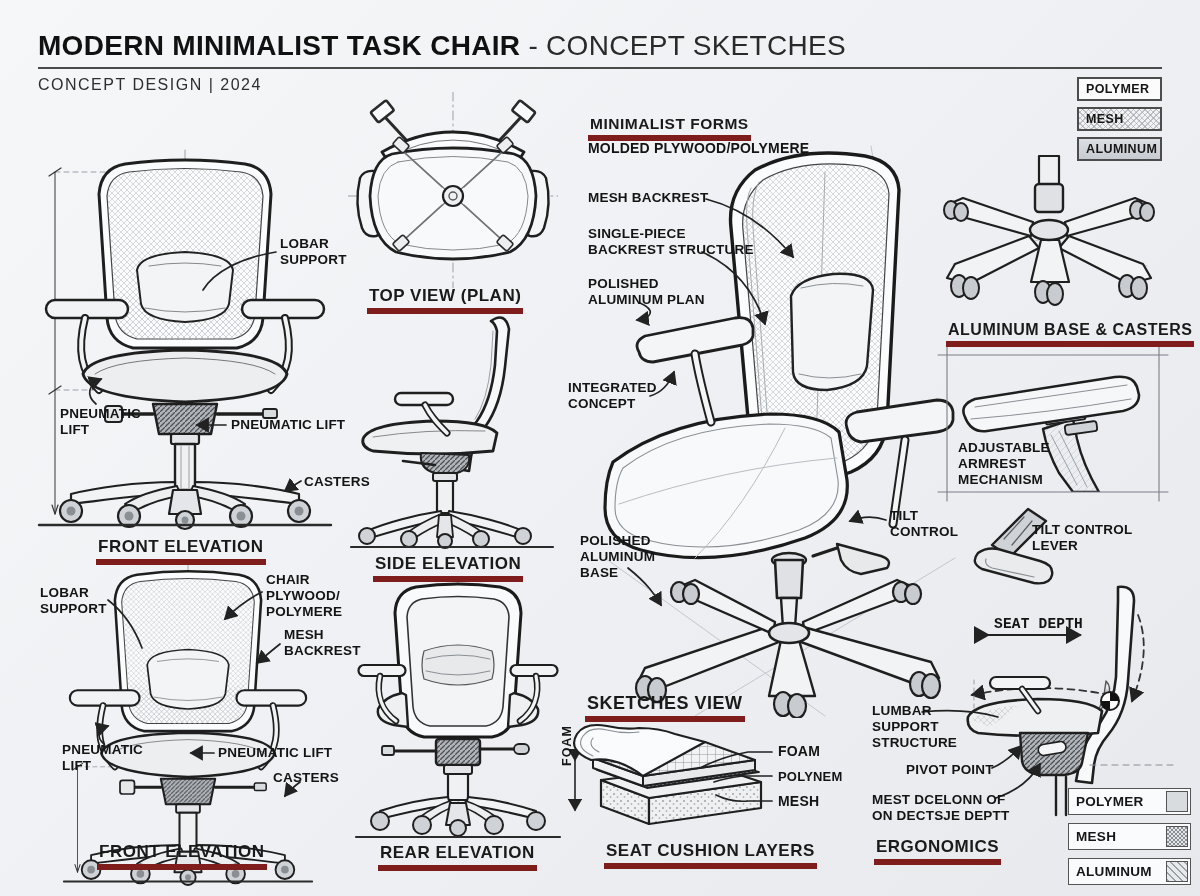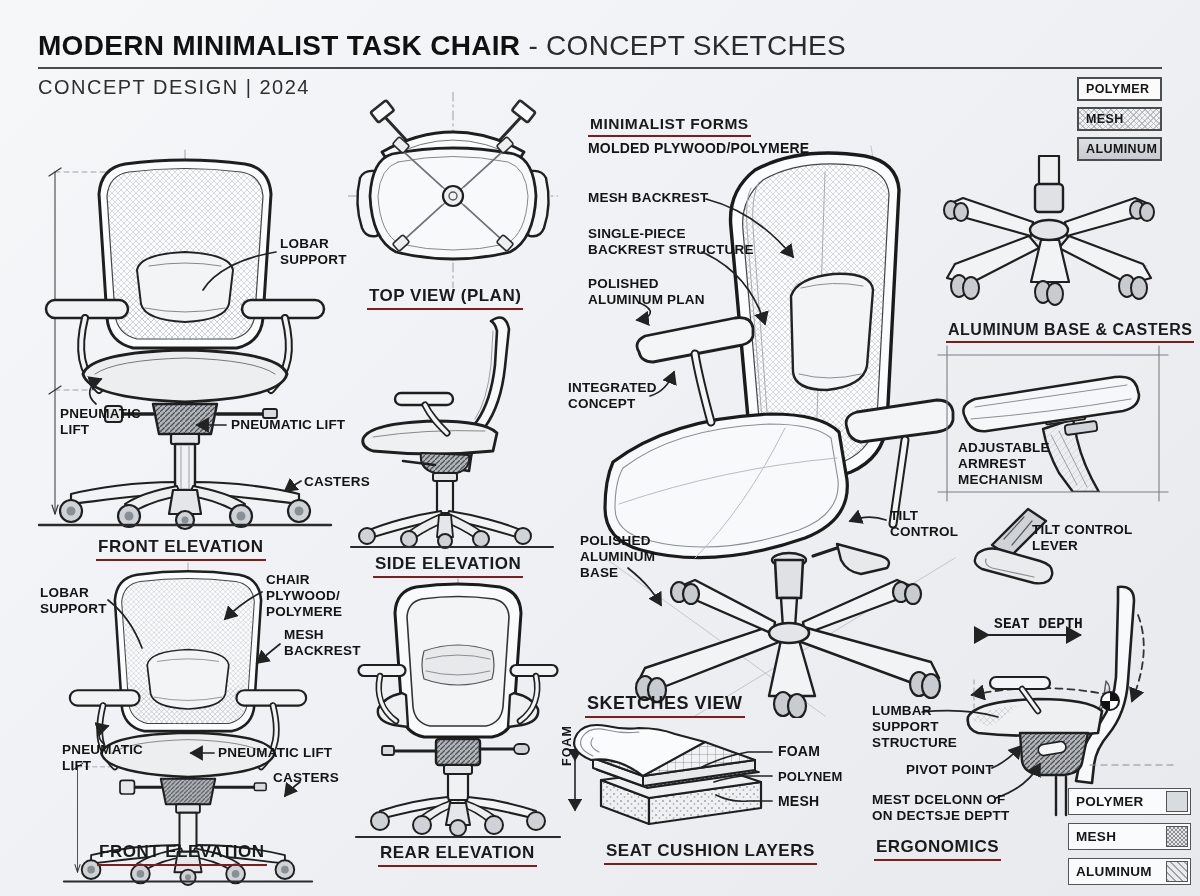--- a/index.html
+++ b/index.html
@@ -5,29 +5,29 @@
   html,body{margin:0;padding:0;}
   body{
     width:1200px;height:896px;position:relative;overflow:hidden;
     background:linear-gradient(135deg,#f6f7f9 0%,#eff1f4 45%,#e7e9ed 100%);
     font-family:"Liberation Sans", sans-serif;color:#161616;
   }
   .lbl{position:absolute;font-weight:700;font-size:13.5px;line-height:1.18;letter-spacing:.2px;color:#141414;z-index:6;}
   .lbl span{display:block;}
   .lbl-sm{font-size:13px;}
   .cap{position:absolute;font-weight:800;font-size:17px;letter-spacing:.5px;color:#1a1a1a;
-       border-bottom:2px solid #7f1d1d;padding:0 2px 2px 2px;z-index:6;}
+       border-bottom:6px solid #7f1d1d;padding:0 2px 2px 2px;z-index:6;}
   .panel-svg{position:absolute;z-index:2;}
   .overlay{position:absolute;left:0;top:0;z-index:5;pointer-events:none;}
   
   .title{position:absolute;left:38px;top:30px;font-size:28px;letter-spacing:.3px;white-space:nowrap;}
   .title b{font-weight:800;color:#111;text-align:center;}
   .title .light{font-weight:400;color:#2a2a2a;}
   .rule{position:absolute;left:38px;top:67px;width:1124px;height:0;border-top:2px solid #4a4a4a;}
-  .subtitle{position:absolute;left:38px;top:76px;font-size:20px;font-weight:400;letter-spacing:1.5px;color:#2e2e2e;}
+  .subtitle{position:absolute;left:38px;top:76px;font-size:16px;font-weight:400;letter-spacing:1.5px;color:#2e2e2e;}
   
   .legendTop{position:absolute;left:1077px;top:77px;z-index:6;}
   .legendTop .box{width:74px;height:20px;border:2px solid #4c4c4c;margin-bottom:6px;
       display:flex;align-items:center;padding-left:7px;font-weight:700;font-size:12.5px;letter-spacing:.4px;background:#fbfbfc;}
   .legendTop .box.mesh{background:
       repeating-linear-gradient(45deg,rgba(150,155,160,.55) 0 1px,transparent 1px 4px),
       repeating-linear-gradient(-45deg,rgba(150,155,160,.55) 0 1px,transparent 1px 4px),#f2f3f5;}
   .legendTop .box.alum{background:linear-gradient(180deg,#dcdfe3,#c7cbd1);}
   
   .legendBot{position:absolute;left:1068px;top:788px;z-index:6;}

